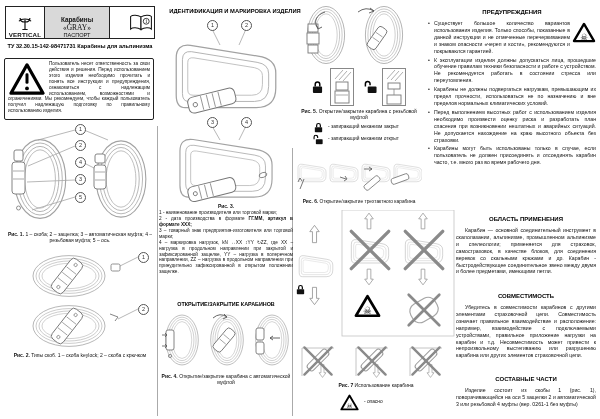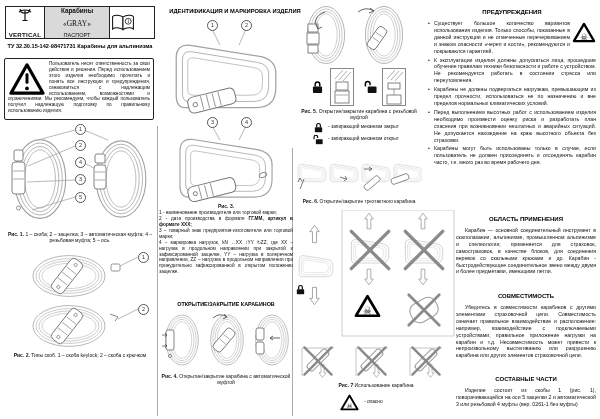--- a/index.html
+++ b/index.html
@@ -7,21 +7,21 @@
         font-family:"Liberation Sans", sans-serif;color:#111;}
   .abs{position:absolute;}
   .sec{font-weight:bold;text-align:center;color:#000;}
   .tinytext{font-size:4.7px;line-height:5.9px;text-align:justify;}
   .b4{font-size:5.2px;line-height:6.9px;text-align:justify;}
   .indent{text-indent:9px;}
   .cap{font-size:5px;line-height:6.2px;text-align:center;}
   .cap .lbl{font-weight:bold;}
   .callout{position:absolute;width:9px;height:9px;border:0.8px solid #555;border-radius:50%;
            font-size:5.5px;line-height:8.6px;text-align:center;color:#333;background:#fff;z-index:3;}
-  .hbox{border:1px solid #222;display:flex;align-items:center;justify-content:space-between;box-sizing:border-box;}
+  .hbox{border:1px solid #222;display:flex;align-items:center;justify-content:flex-end;box-sizing:border-box;}
   .vrule{width:0;border-left:0.6px solid #aaa;}
   .bullet{position:relative;padding-left:6px;margin-bottom:2px;}
   .bullet::before{content:"•";position:absolute;left:0;top:0;font-size:5.2px;}
   .greybox{border:0.7px solid #888;background:#fff;box-sizing:border-box;}
   svg{display:block;}
 </style>
 </head>
 <body>
 
 <div class="page">

